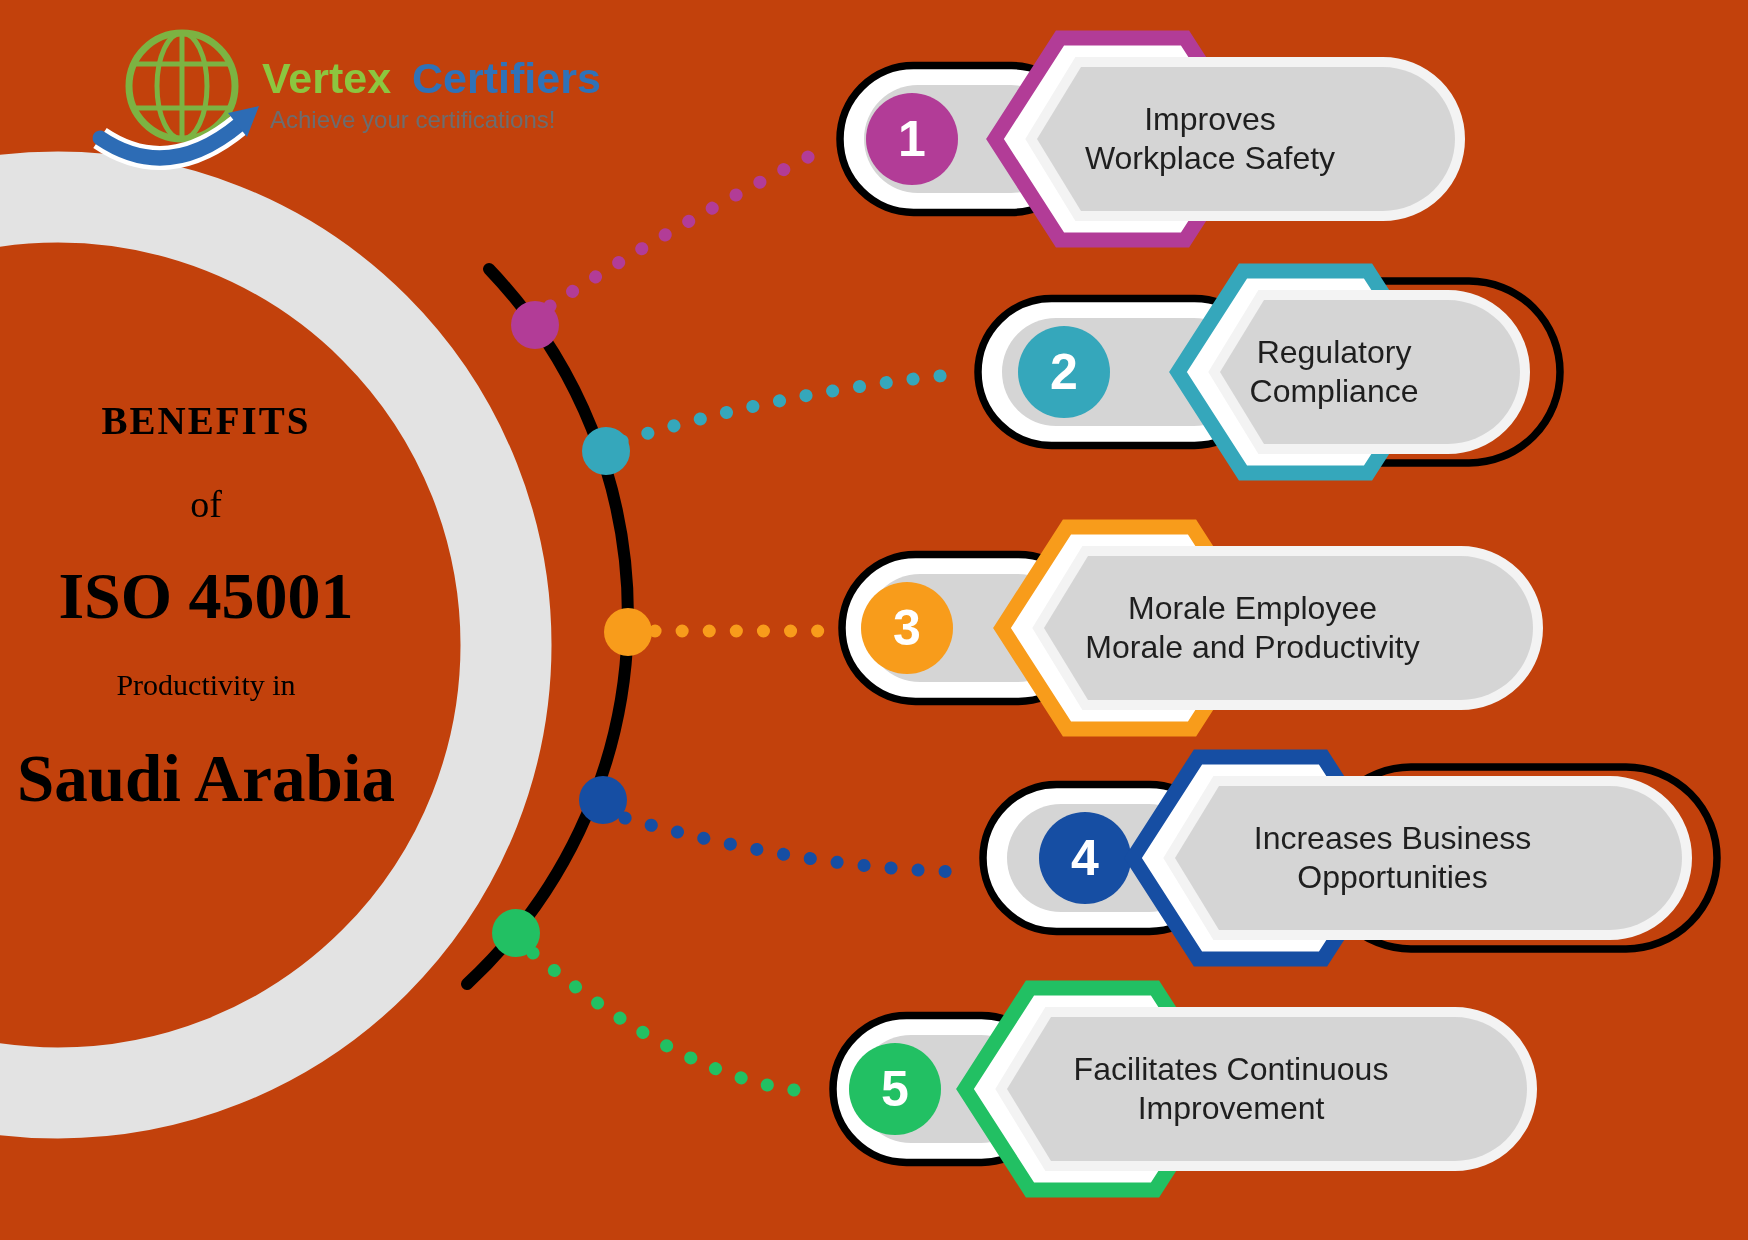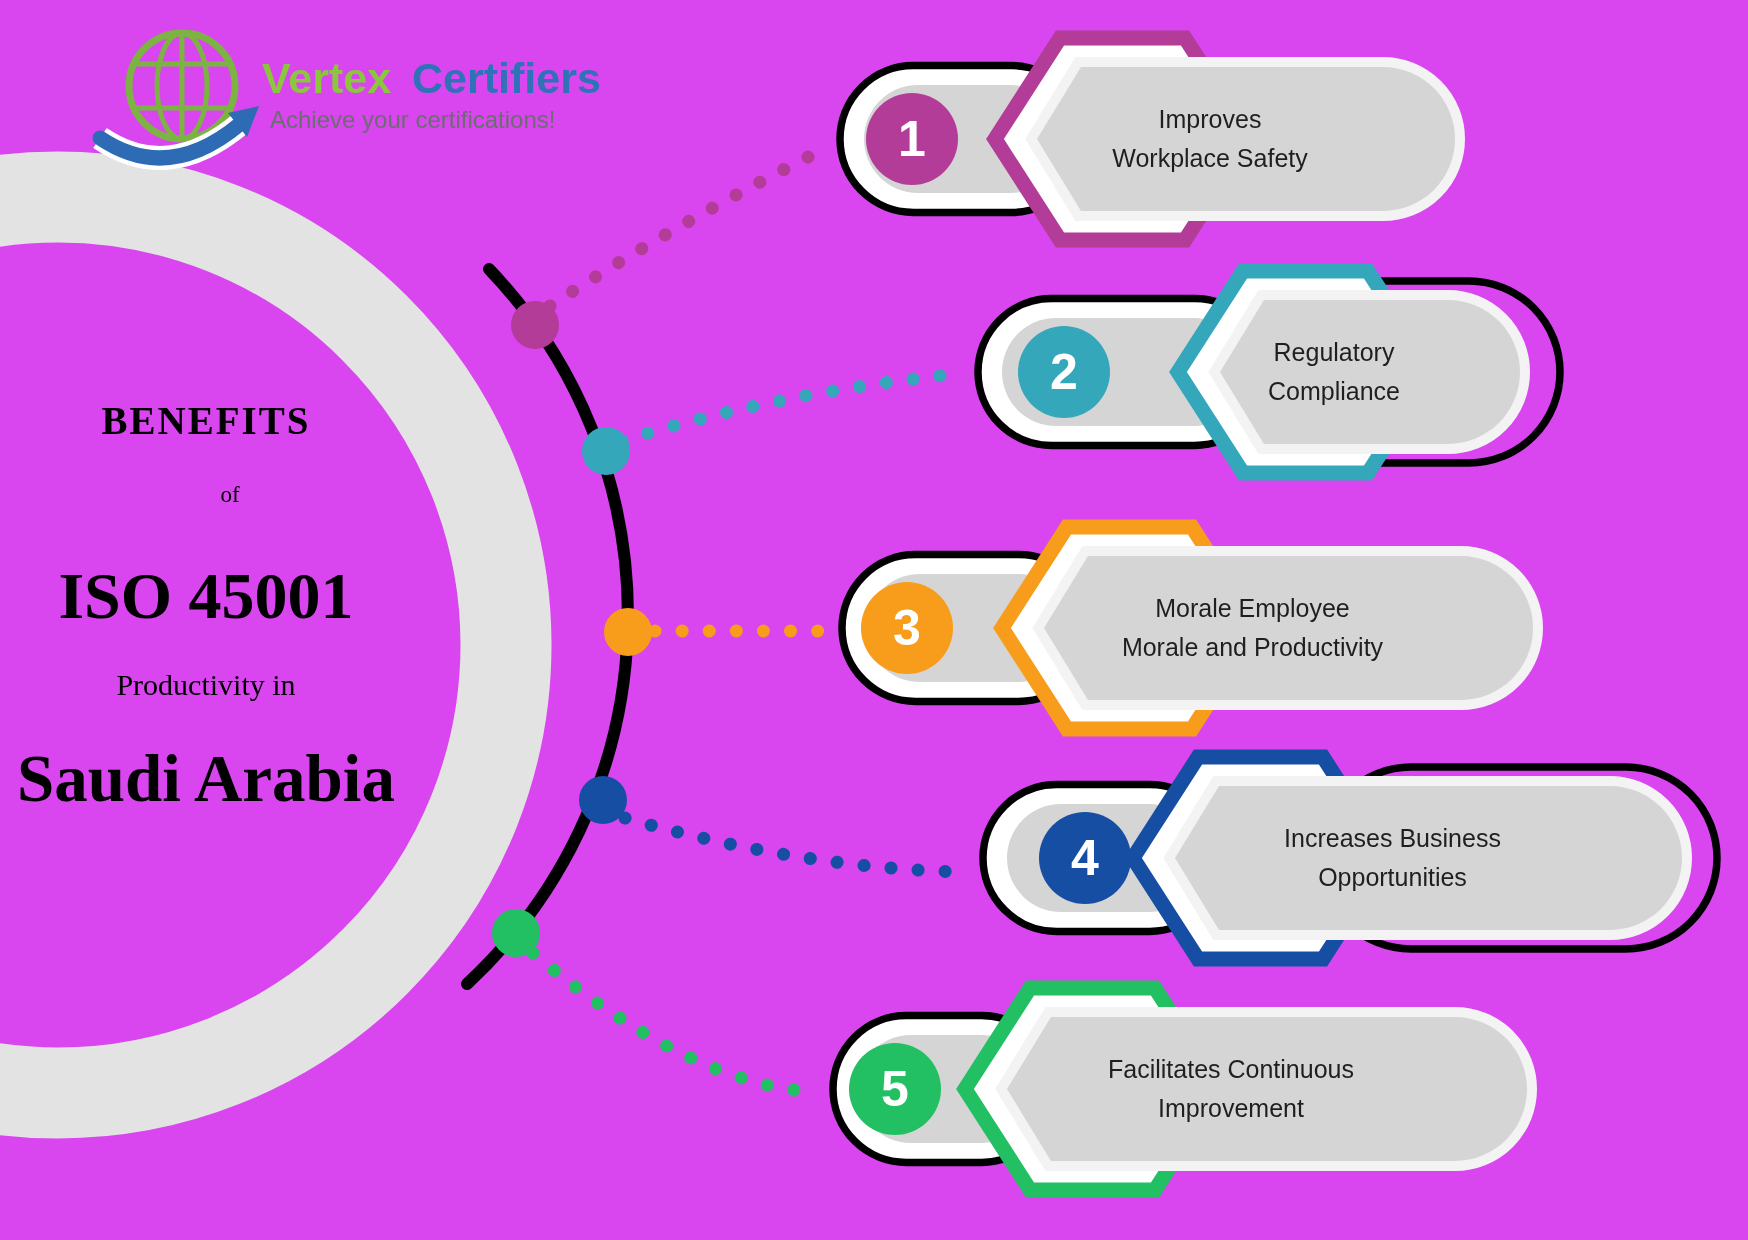--- a/index.html
+++ b/index.html
@@ -1,28 +1,28 @@
 <!DOCTYPE html>
 <html><head>
 <meta charset="utf-8">
 <style>
   html,body{margin:0;padding:0;background:#fff;}
-  #stage{position:relative;width:1748px;height:1240px;background:#d946ef;overflow:hidden;
+  #stage{position:relative;width:1748px;height:1240px;background:#c2410c;overflow:hidden;
          font-family:"Liberation Sans",sans-serif;}
   #bg{position:absolute;left:0;top:0;}
   .title-block{position:absolute;left:0;top:0;width:412px;height:100%;pointer-events:none;}
   .tline{position:absolute;left:0;width:412px;text-align:center;color:#000;
          font-family:"Liberation Serif",serif;white-space:nowrap;}
   .t-benefits{top:398px;font-size:39px;font-weight:700;letter-spacing:2px;}
-  .t-of{top:482px;font-size:23px;padding-left:24px;}
+  .t-of{top:482px;font-size:38px;}
   .t-iso{top:558px;font-size:66px;font-weight:700;}
   .t-certin{top:668px;font-size:30px;}
   .t-country{top:740px;font-size:67px;font-weight:700;}
   .row-text{position:absolute;display:flex;flex-direction:column;align-items:center;
-            justify-content:center;text-align:center;font-size:25px;line-height:39px;
+            justify-content:center;text-align:center;font-size:32px;line-height:39px;
             color:#1f1f1f;}
   .num-badge{position:absolute;display:flex;align-items:center;justify-content:center;
              color:#fff;font-size:50px;font-weight:800;}
 </style>
 </head>
 <body>
 
 <div id="stage">
 
   <svg id="bg" width="1748" height="1240" viewBox="0 0 1748 1240">

